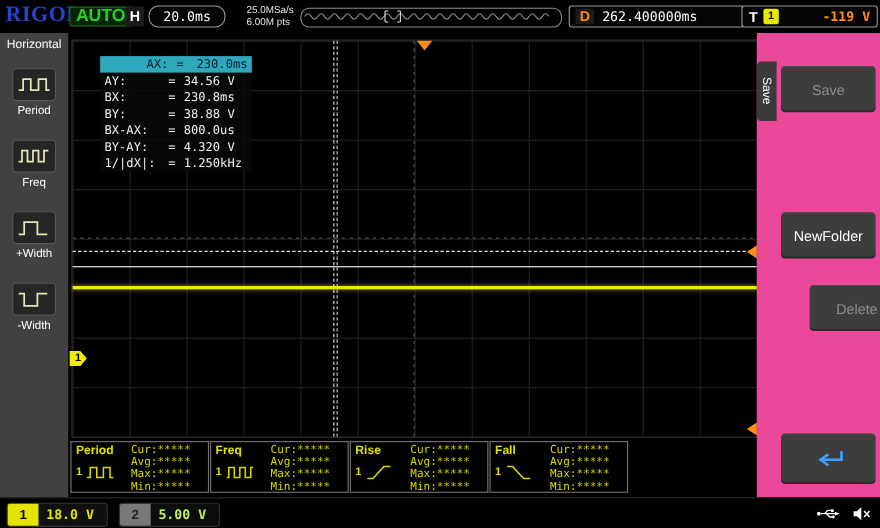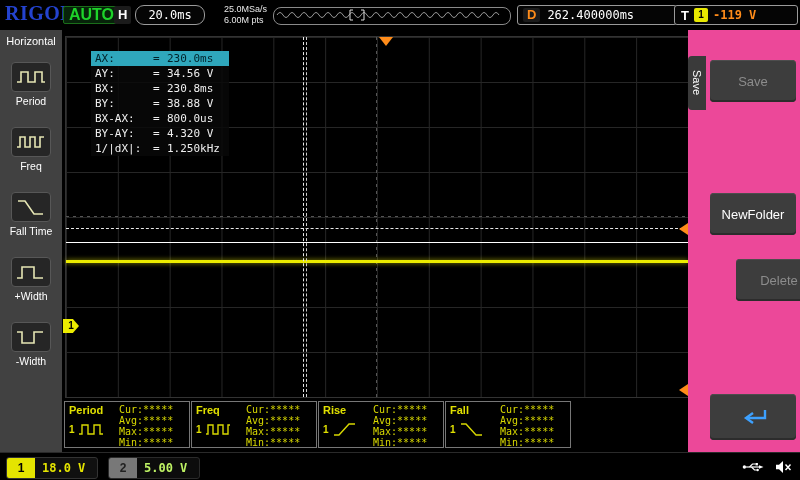--- a/index.html
+++ b/index.html
@@ -24,21 +24,21 @@
   .dgroup{position:absolute;left:517px;top:5px;width:148px;height:18px;border:1px solid #9a9a9a;
           border-radius:3px;background:#050505;display:flex;align-items:center;gap:7px;padding:0 5px;}
   .dletter{color:#ff8c1a;font-weight:bold;font-size:13px;background:#1b1b1b;padding:0 4px;
            height:14px;line-height:14px;border-radius:2px;}
   .dvalue{color:#fff;font-family:"DejaVu Sans Mono",monospace;font-size:12px;}
   .tgroup{position:absolute;left:674px;top:5px;width:110px;height:18px;border:1px solid #9a9a9a;
           border-radius:3px;background:#050505;display:flex;align-items:center;gap:5px;padding:0 6px;}
   .tletter{color:#fff;font-weight:bold;font-size:13px;}
   .tsrc{width:14px;height:14px;background:#e8e800;color:#000;font-size:10px;font-weight:bold;
         text-align:center;line-height:14px;border-radius:2px;}
-  .tlevel{flex:1;color:#ff8c1a;font-weight:bold;font-size:12px;
+  .tlevel{flex:1;text-align:right;color:#ff8c1a;font-weight:bold;font-size:12px;
           font-family:"DejaVu Sans Mono",monospace;}
 
   
   .sidebar{position:absolute;left:0;top:30px;width:62px;height:422px;background:#414141;
            display:flex;flex-direction:column;}
   .sidebar-title{height:22px;line-height:22px;text-align:center;color:#fff;font-size:11px;}
   .side-item{height:65px;display:flex;flex-direction:column;align-items:center;
              justify-content:center;gap:3px;cursor:pointer;}
   .side-icon{width:38px;height:28px;background:#262626;border:1px solid #575757;border-radius:4px;
              display:flex;align-items:center;justify-content:center;}
@@ -70,21 +70,21 @@
            border-top:6px solid transparent;border-bottom:6px solid transparent;
            border-right:9px solid #ff8c1a;}
   .ch1-marker{position:absolute;left:-3px;top:282px;width:16px;height:14px;background:#ecec00;
               color:#000;font-size:10px;font-weight:bold;text-align:center;line-height:14px;
               clip-path:polygon(0 0,62% 0,100% 50%,62% 100%,0 100%);}
 
   
   .cursor-box{position:absolute;left:25px;top:14px;width:138px;background:rgba(8,8,8,.82);
               font-family:"DejaVu Sans Mono",monospace;font-size:11px;color:#efefef;}
   .crow{display:flex;height:15px;line-height:15px;padding:0 4px;}
-  .crow.hl{background:#2fa7bc;color:#00222a;}
+  .crow.hl{background:#2fa7bc;color:#00222a;text-align:right;}
   .clabel{width:58px;}
   .ceq{width:14px;}
   .cval{flex:1;}
 
   
   .meas-strip{position:absolute;left:64px;top:401px;display:flex;}
   .meas-box{width:126px;height:47px;border:1px solid #777;background:#000;margin-right:1px;
             box-sizing:border-box;display:flex;padding:2px 4px;}
   .mleft{width:50px;display:flex;flex-direction:column;}
   .mname{color:#e0e000;font-size:11px;font-weight:bold;}
@@ -171,28 +171,20 @@
     <div class="side-item">
       <span class="side-icon">
         <svg width="32" height="24" viewBox="0 0 32 24">
             <path d="M2,17 h3 v-10 h5 v10 h5 v-10 h5 v10 h5 v-10 h4" stroke="#e6e6b4" stroke-width="1.6" fill="none"></path>
           </svg>
       </span>
       <span class="side-label">Freq</span>
     </div>
 
 
-    <div class="side-item">
-      <span class="side-icon">
-        <svg width="32" height="24" viewBox="0 0 32 24">
-            <path d="M3,6 h7 l9,13 h9" stroke="#e6e6b4" stroke-width="1.6" fill="none"></path>
-          </svg>
-      </span>
-      <span class="side-label">Fall Time</span>
-    </div>
 
     <div class="side-item">
       <span class="side-icon">
         <svg width="32" height="24" viewBox="0 0 32 24">
             <path d="M2,18 h5 v-11 h12 v11 h9" stroke="#e6e6b4" stroke-width="1.6" fill="none"></path>
           </svg>
       </span>
       <span class="side-label">+Width</span>
     </div>
 

